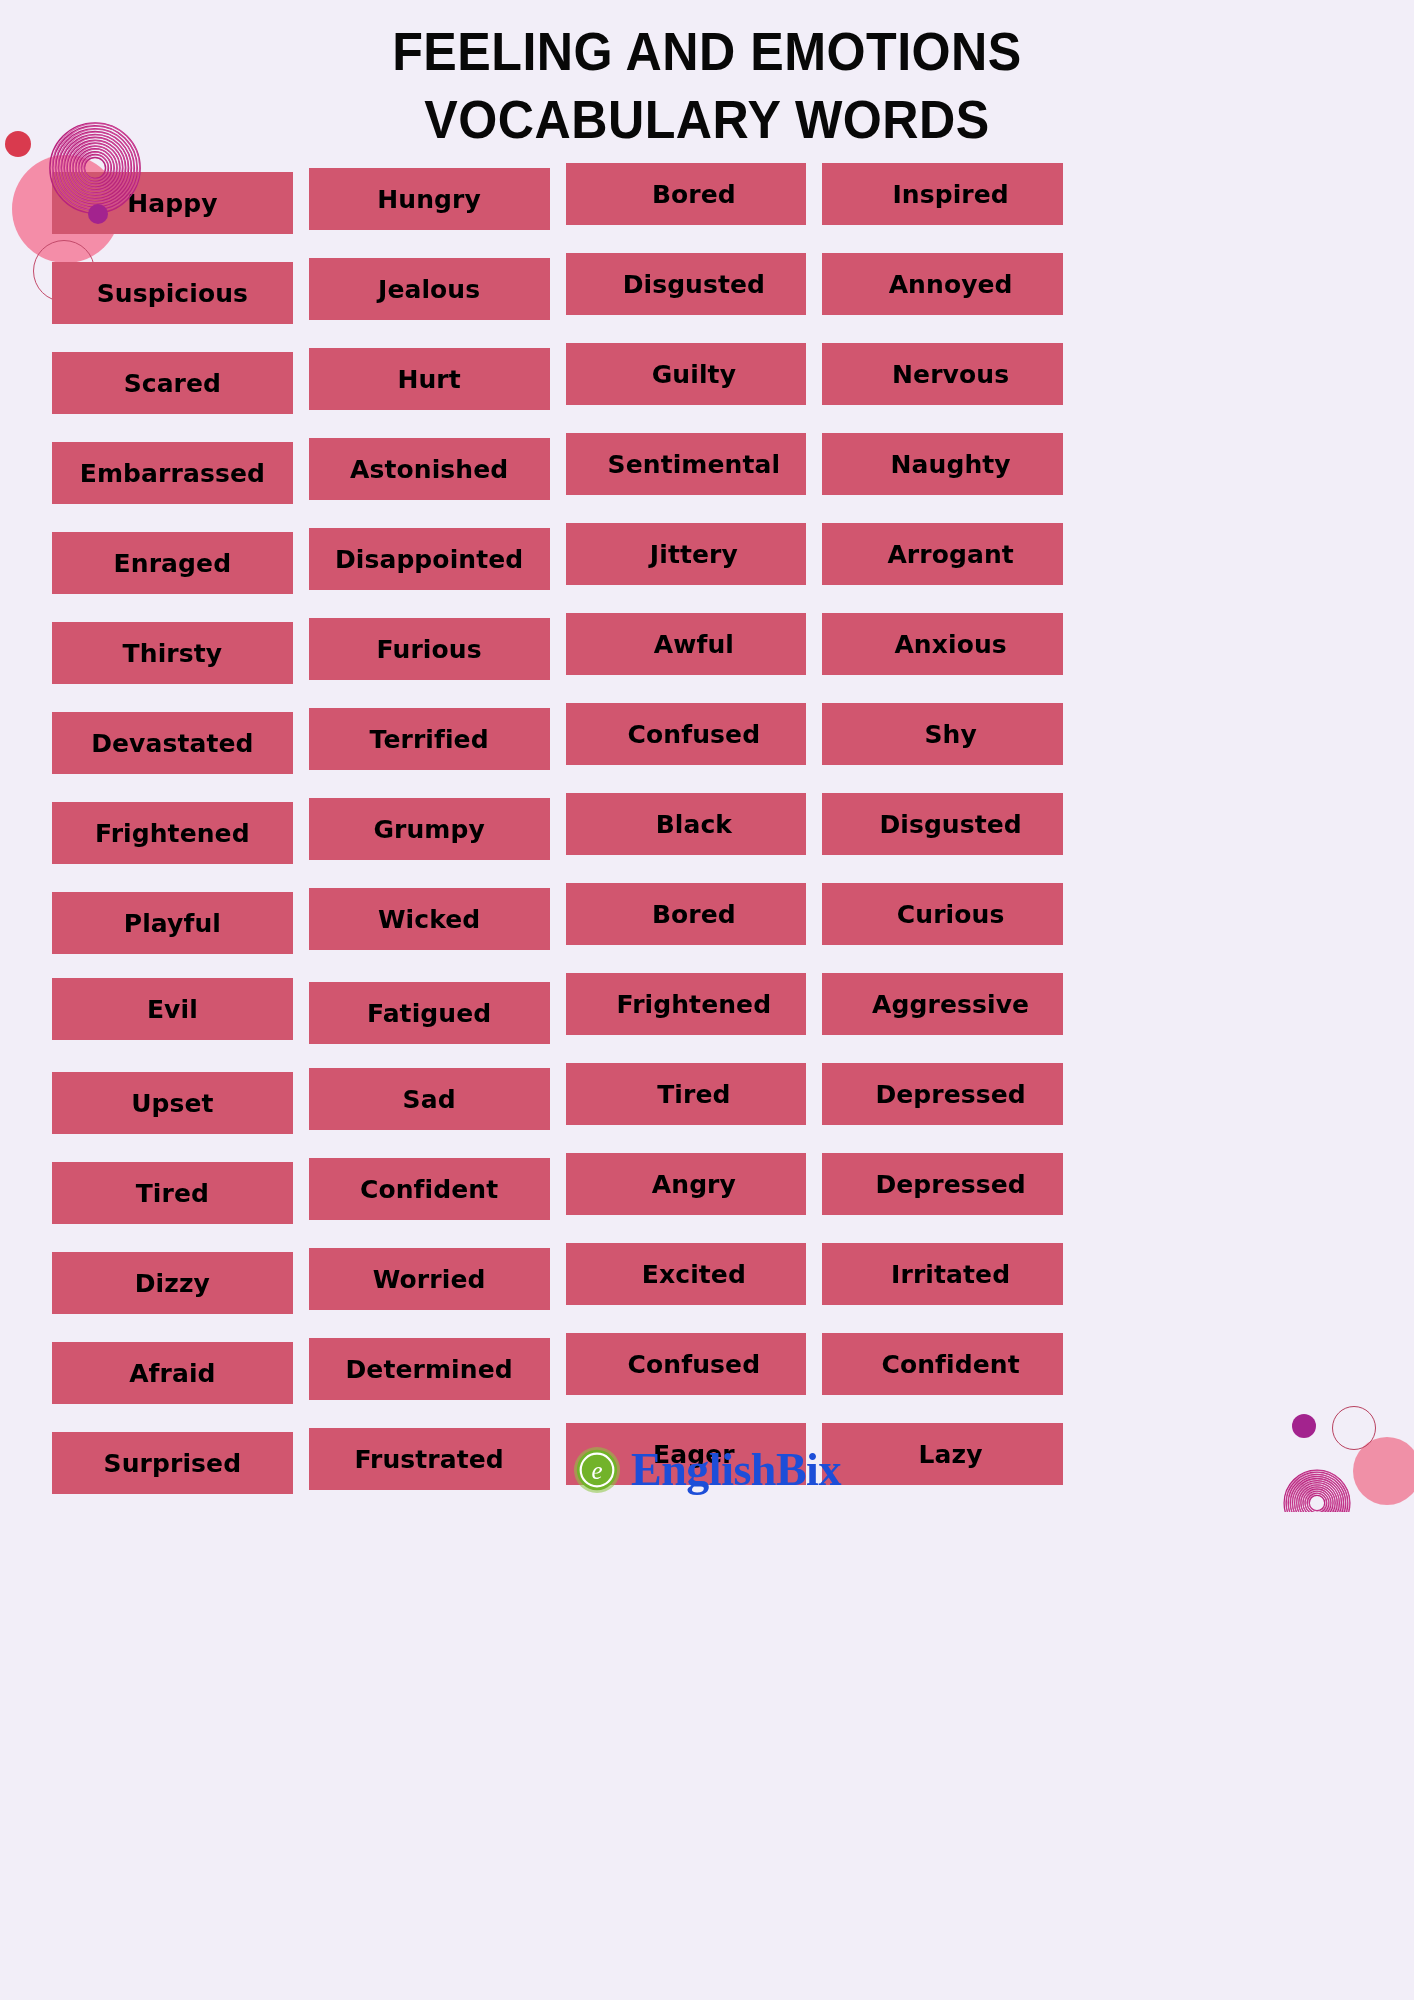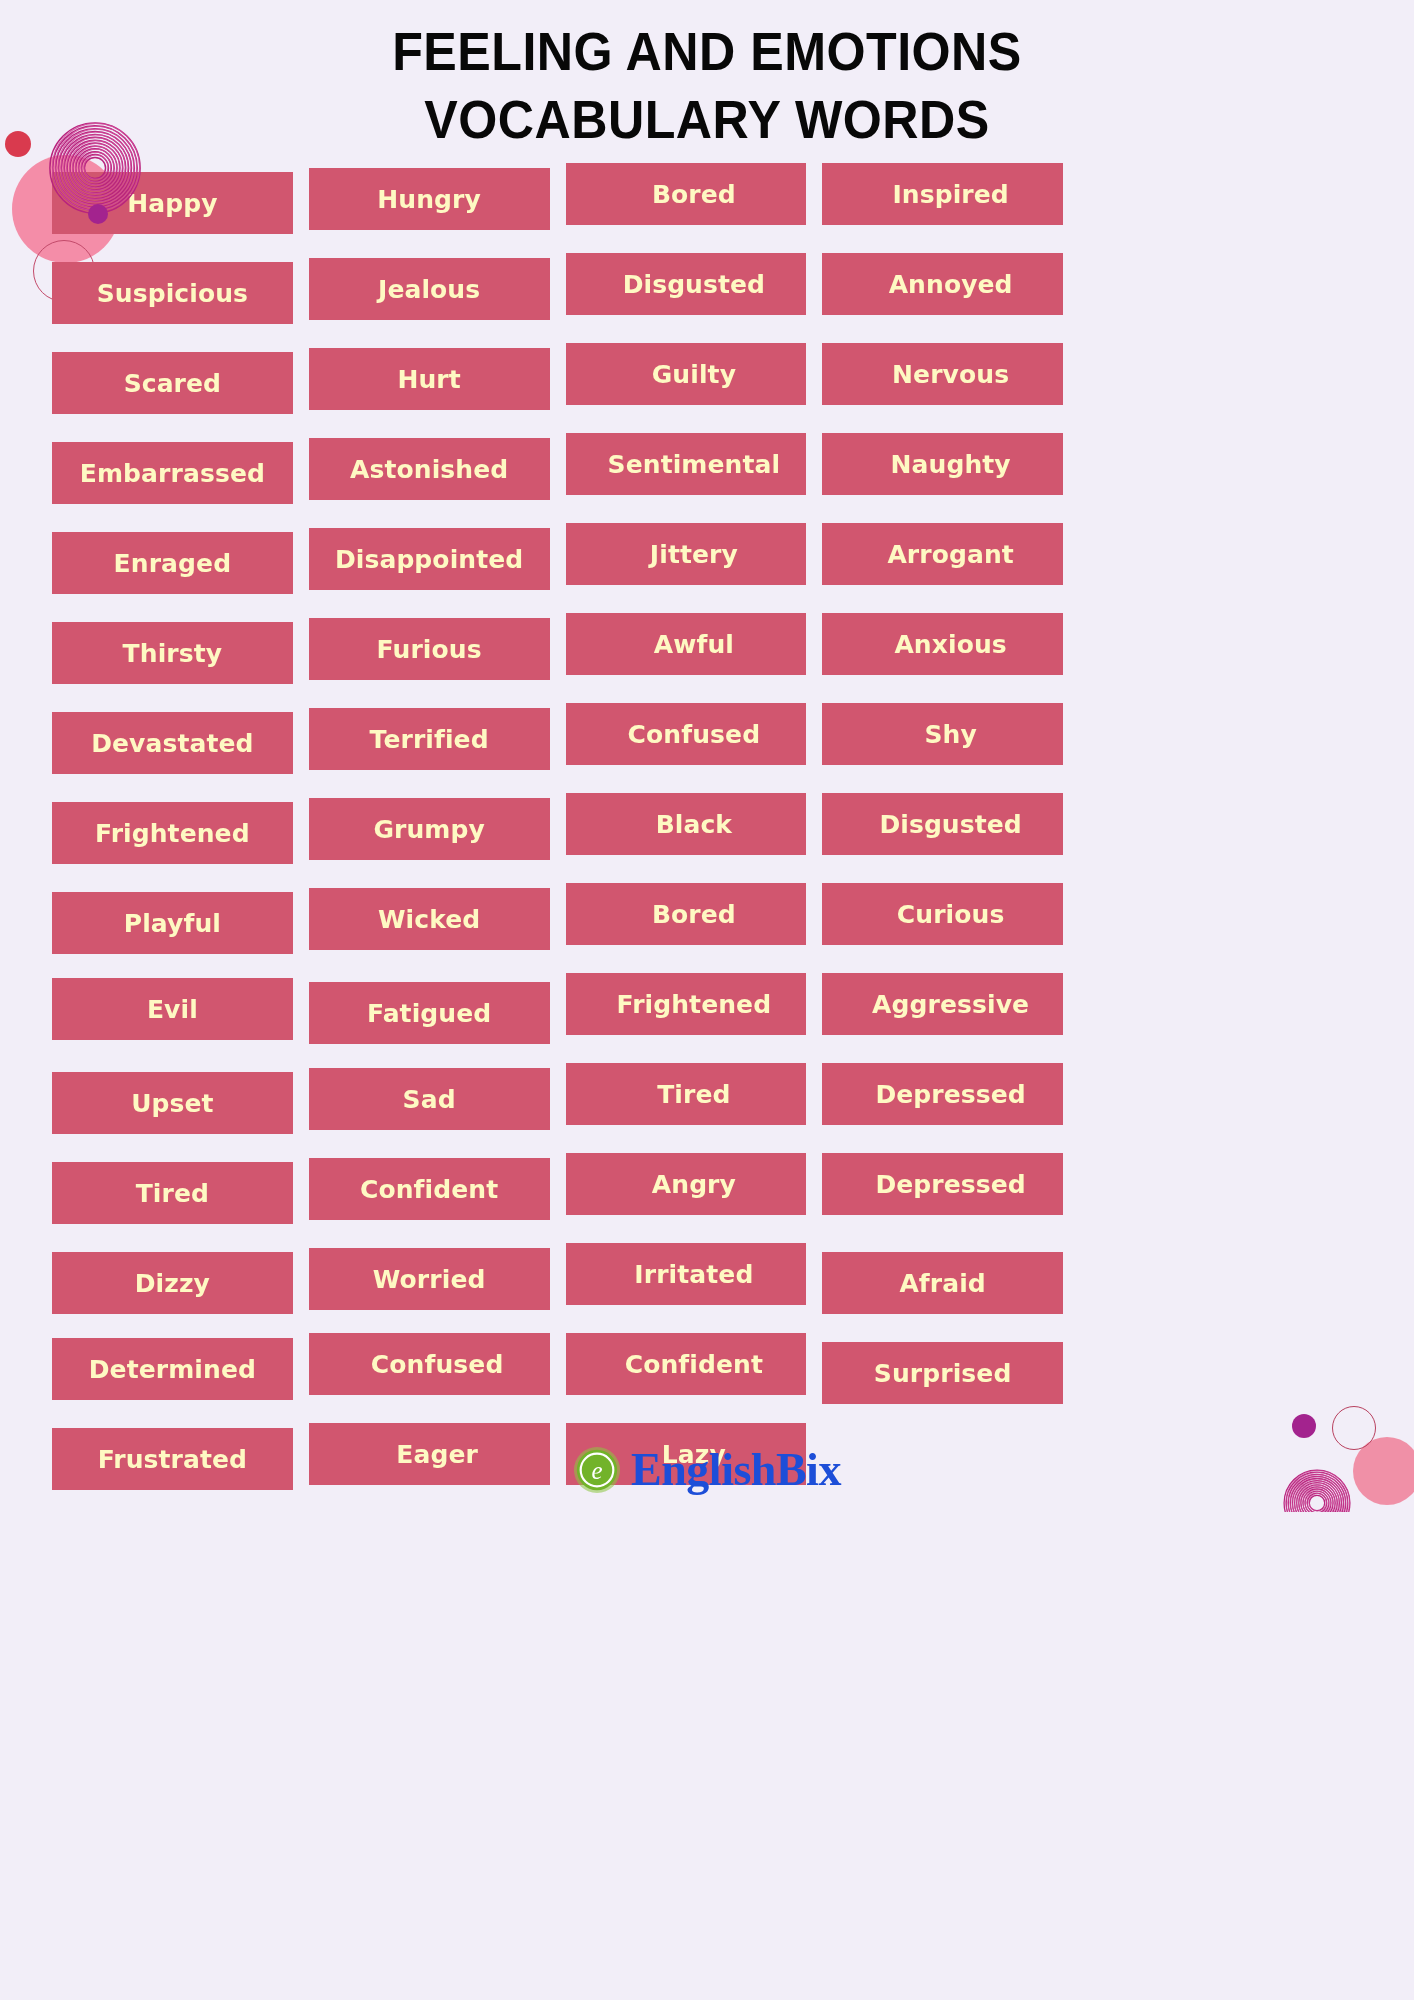--- a/index.html
+++ b/index.html
@@ -121,21 +121,21 @@
     row-gap: 28px;
     z-index: 5;
   }
 
   .cell {
     background: #d1566f;
     height: 62px;
     display: flex;
     align-items: center;
     justify-content: center;
-    color: #fef9c3;
+    color: #000000;
     font-family: "DejaVu Sans", sans-serif;
     font-weight: 700;
     font-size: 25px;
     letter-spacing: 0.1px;
     white-space: nowrap;
     overflow: hidden;
   }
 
   
   .cell.up   { transform: translateY(-5px); padding-left: 16px; }
@@ -256,20 +256,21 @@
       <div class="cell down">Upset</div>
       <div class="cell">Sad</div>
       <div class="cell up">Tired</div>
       <div class="cell up">Depressed</div>
       <div class="cell down">Tired</div>
       <div class="cell">Confident</div>
       <div class="cell up">Angry</div>
       <div class="cell up">Depressed</div>
       <div class="cell down">Dizzy</div>
       <div class="cell">Worried</div>
+      <div class="cell up">Excited</div>
       <div class="cell up">Irritated</div>
       <div class="cell down">Afraid</div>
       <div class="cell">Determined</div>
       <div class="cell up">Confused</div>
       <div class="cell up">Confident</div>
       <div class="cell down">Surprised</div>
       <div class="cell">Frustrated</div>
       <div class="cell up">Eager</div>
       <div class="cell up">Lazy</div>
     </div>

